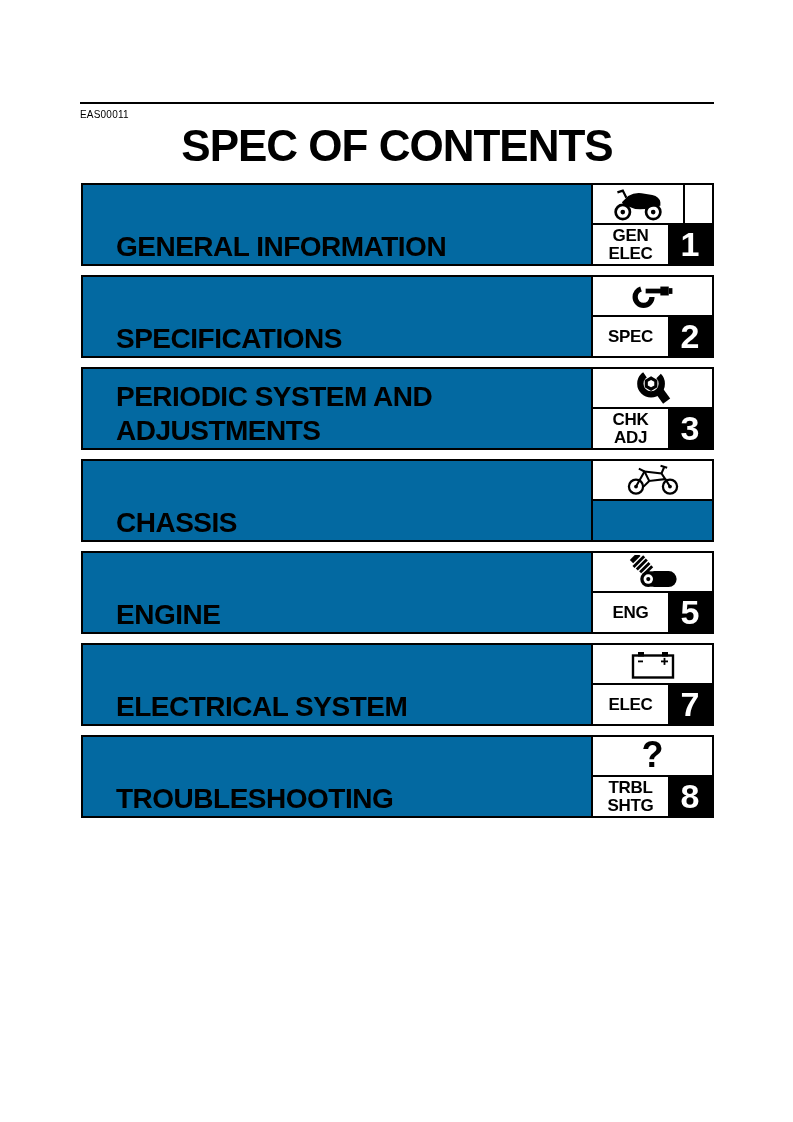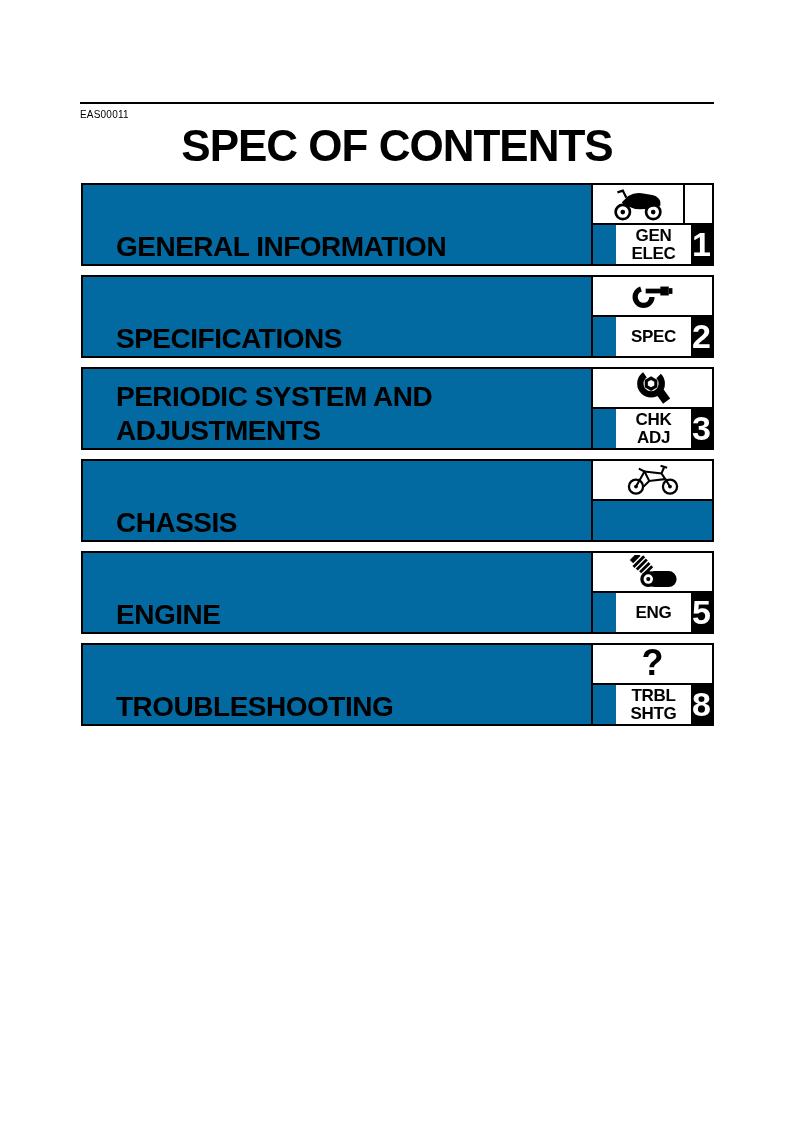--- a/index.html
+++ b/index.html
@@ -23,21 +23,21 @@
     margin-left:33px;font-size:28px;font-weight:bold;letter-spacing:-0.5px;
     line-height:34px;max-width:455px;
   }
   .tab{position:absolute;top:0;right:0;width:121px;height:79px;border-left:2px solid #000;box-sizing:border-box;display:flex;flex-direction:column;}
   .icon-cell{
     position:relative;height:40px;border-bottom:2px solid #000;box-sizing:border-box;
     display:flex;align-items:center;justify-content:center;background:#fff;
   }
   .icon-cell.with-divider{padding-right:30px;}
   .cell-divider{position:absolute;right:27px;top:0;bottom:0;width:2px;background:#000;}
-  .tab-bottom{display:flex;height:39px;margin-left:23px;}
+  .tab-bottom{display:flex;height:39px;}
   .label-cell{
     width:75px;display:flex;flex-direction:column;align-items:center;justify-content:center;
     font-weight:bold;font-size:17px;line-height:18px;letter-spacing:-0.3px;background:#fff;
   }
   .num-cell{
     flex:1;background:#000;color:#fff;display:flex;align-items:center;justify-content:center;
     font-size:34px;font-weight:bold;
   }
   .qmark{font-size:36px;font-weight:bold;line-height:36px;margin-top:-2px;}
   svg .ink{fill:#000;}
@@ -154,20 +154,41 @@
       <div class="tab-bottom">
         <div class="label-cell">
           <span>ENG</span>
         </div>
         <div class="num-cell">5</div>
       </div>
     </div>
   </div>
 
 
+  <div class="row">
+    <div class="row-title">ELECTRICAL SYSTEM</div>
+    <div class="tab">
+      <div class="icon-cell">
+        <svg width="46" height="31" viewBox="0 0 46 30">
+          <rect class="stroke" x="3" y="6" width="40" height="22" stroke-width="2.4"></rect>
+          <rect class="ink" x="8" y="2.5" width="6" height="4.5"></rect>
+          <rect class="ink" x="32" y="2.5" width="6" height="4.5"></rect>
+          <rect class="ink" x="8" y="11" width="5" height="1.8"></rect>
+          <rect class="ink" x="31" y="11" width="7" height="1.8"></rect>
+          <rect class="ink" x="33.6" y="8.4" width="1.8" height="7"></rect>
+        </svg>
+      </div>
+      <div class="tab-bottom">
+        <div class="label-cell">
+          <span>ELEC</span>
+        </div>
+        <div class="num-cell">7</div>
+      </div>
+    </div>
+  </div>
 
   <div class="row">
     <div class="row-title">TROUBLESHOOTING</div>
     <div class="tab">
       <div class="icon-cell">
         <div class="qmark">?</div>
       </div>
       <div class="tab-bottom">
         <div class="label-cell">
           <span>TRBL</span>

